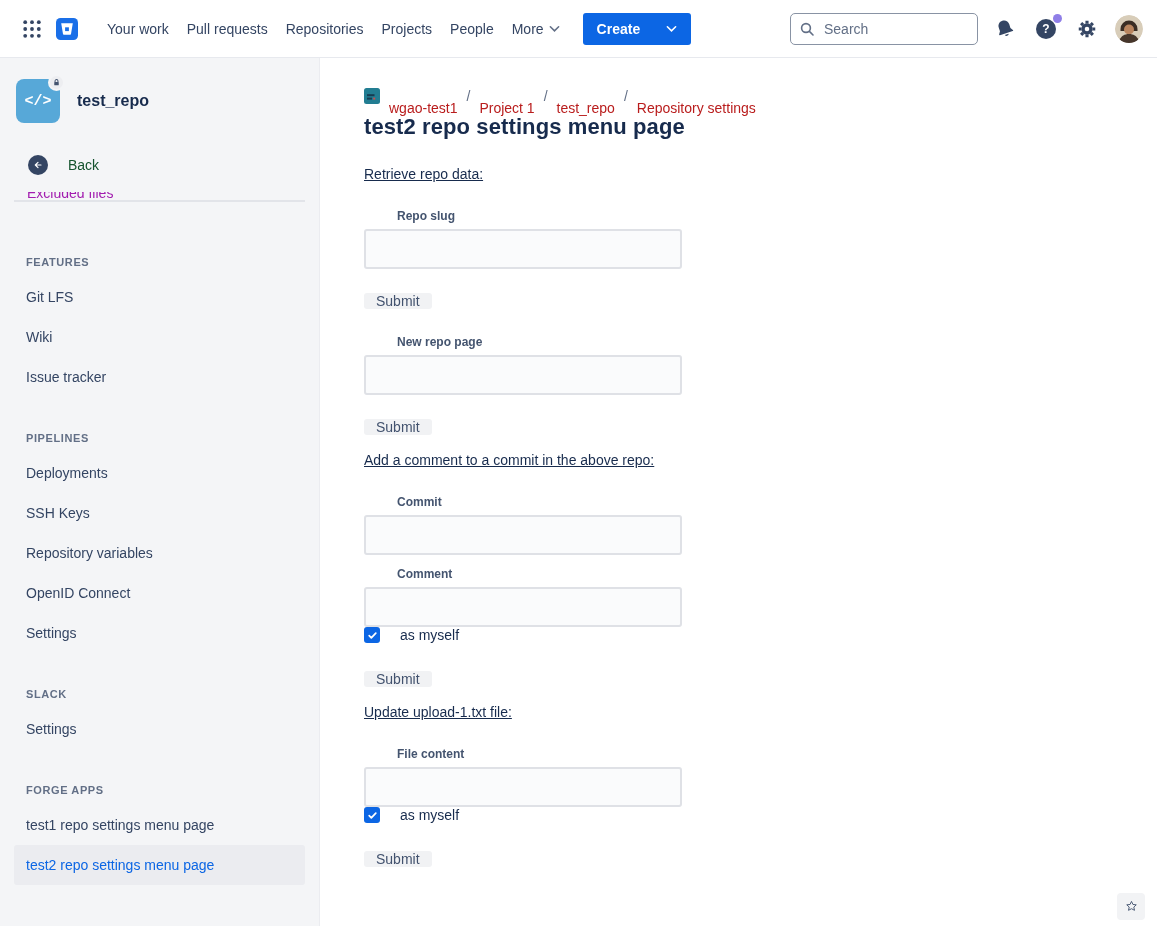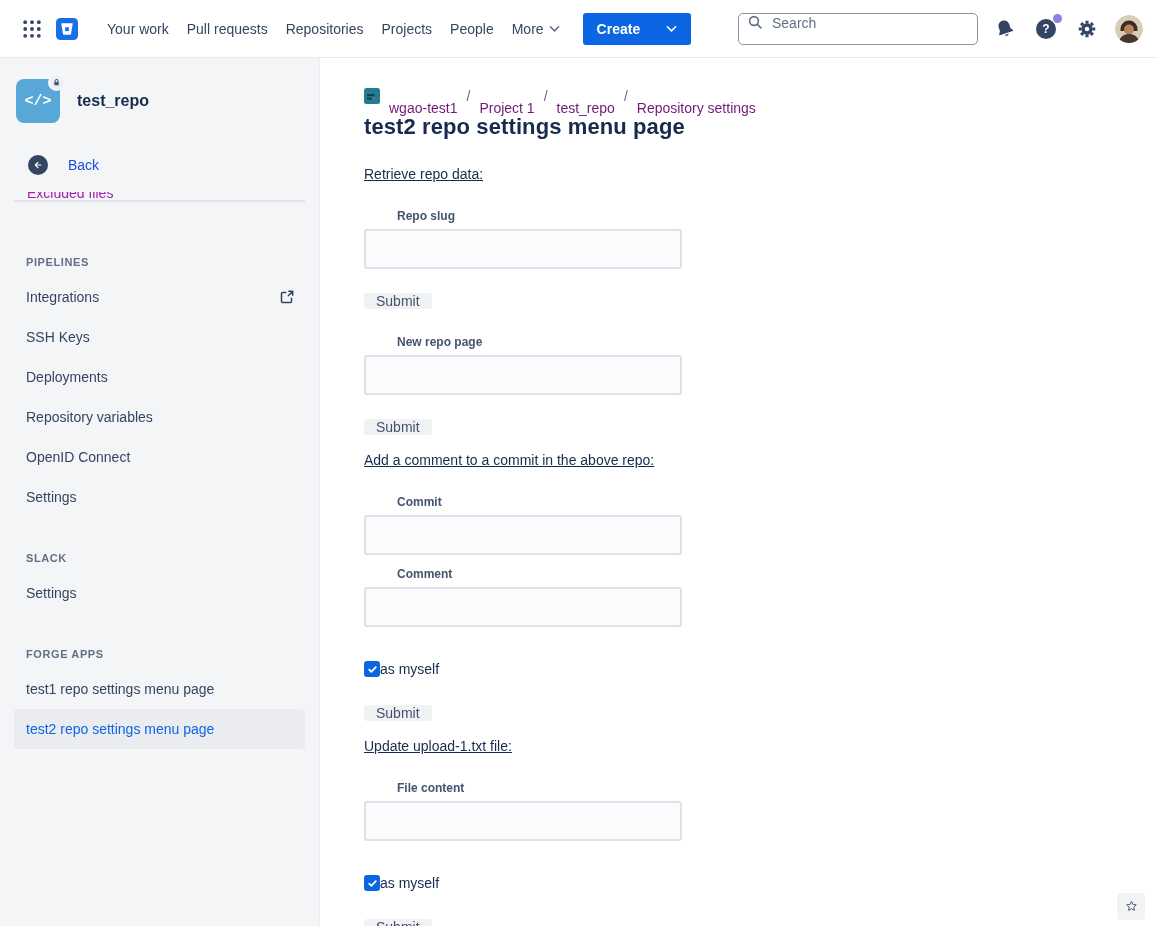--- a/index.html
+++ b/index.html
@@ -24,22 +24,22 @@
     color:#344563; padding:6px 9px; cursor:pointer; white-space:nowrap;
   }
   .more-btn { display:flex; align-items:center; gap:5px; }
   .create-btn {
     margin-left:14px; height:32px; padding:0 14px; border:none; border-radius:3px;
     background:#0C66E4; color:#fff; font:600 14px "Liberation Sans",sans-serif;
     display:flex; align-items:center; gap:26px; cursor:pointer;
   }
   .topbar-spacer { flex:1; }
   .searchbox {
-    width:240px; height:32px; border:1px solid #8993A4; border-radius:5px;
-    display:flex; align-items:flex-start; padding:0 8px; gap:7px; background:#fff;
+    width:188px; height:32px; border:1px solid #8993A4; border-radius:5px;
+    display:flex; align-items:center; padding:0 8px; gap:7px; background:#fff;
   }
   .searchbox input {
     border:none; outline:none; width:100%; font:400 14px "Liberation Sans",sans-serif;
     color:#172B4D; background:transparent;
   }
   .searchbox input::placeholder { color:#626F86; }
   .tb-icon { width:28px; height:28px; margin-left:13px; position:relative; }
   .help-dot {
     position:absolute; top:-1px; right:-2px; width:9px; height:9px;
     border-radius:50%; background:#8F7EE7;
@@ -61,21 +61,21 @@
     position:absolute; top:-5px; right:-5px; width:17px; height:17px; border-radius:50%;
     background:#EDEEF1; border:2px solid #F4F5F7;
     display:flex; align-items:center; justify-content:center;
   }
   .repo-name { font:600 16px "Liberation Sans",sans-serif; color:#172B4D; }
   .back-row { display:flex; align-items:center; gap:20px; margin:32px 0 0 28px; cursor:pointer; }
   .back-circle {
     width:20px; height:20px; border-radius:50%; background:#344563;
     display:flex; align-items:center; justify-content:center; flex:none;
   }
-  .back-label { font:500 14px "Liberation Sans",sans-serif; color:#1d4ed8; }
+  .back-label { font:500 14px "Liberation Sans",sans-serif; color:#14532d; }
   .clipped-row { position:relative; height:18px; margin:17px 14px 0 14px; overflow:hidden; }
   .clipped-row .scroll-divider { position:absolute; top:8px; left:0; right:0; border-top:2px solid #E2E4E9; }
   .clipped-row .clipped-text {
     position:absolute; top:-7px; left:13px; font:400 14px "Liberation Sans",sans-serif; color:#a21caf;
   }
   .side-sections { }
   .side-section { margin-top:35px; }
   .side-section:first-child { margin-top:46px; }
   .side-section-title {
     padding-left:26px; margin-bottom:9px;
@@ -84,38 +84,38 @@
   .side-item {
     display:flex; align-items:center; height:40px; margin:0 14px; padding:0 10px 0 12px;
     border-radius:3px; font:400 14px "Liberation Sans",sans-serif; color:#344563;
     text-decoration:none; cursor:pointer;
   }
   .side-item.active { background:#EBECF0; color:#0C66E4; }
   .side-item .ext { margin-left:auto; display:flex; }
   
   .content { flex:1; padding:28px 0 0 44px; overflow:hidden; position:relative; background:#fff; }
   .breadcrumb { display:flex; align-items:center; gap:9px; height:20px; }
-  .breadcrumb a { font:400 14px "Liberation Sans",sans-serif; color:#701a75; text-decoration:none; cursor:pointer;margin-top:24px; }
+  .breadcrumb a { font:400 14px "Liberation Sans",sans-serif; color:#b91c1c; text-decoration:none; cursor:pointer;margin-top:24px; }
   .breadcrumb .sep { color:#626F86; font-size:14px; }
   .page-title { margin:8px 0 0 0; font:700 22px "Liberation Sans",sans-serif; color:#172B4D; letter-spacing:.1px; }
   .blocks { width:318px; }
   .blk-text { font:400 14px "Liberation Sans",sans-serif; color:#172B4D; line-height:17px; margin-top:26px;text-decoration:underline; }
   .blk-field { margin-top:26px; }
   .blk-field + .blk-field { margin-top:12px; }
   .field-label { display:block; font:600 12px "Liberation Sans",sans-serif; color:#44546F; line-height:14px; margin-bottom:6px;margin-left:33px; }
   .text-input {
     width:318px; height:40px; background:#FAFBFC; border:2px solid #DFE1E6; border-radius:3px;
     padding:0 8px; font:400 14px "Liberation Sans",sans-serif; color:#172B4D; outline:none;
   }
   .blk-submit {
     display:inline-block; margin-top:24px; height:16px; padding:0 12px; border:none; border-radius:3px;
     background:#F1F2F4; color:#42526E; font:500 14px "Liberation Sans",sans-serif; cursor:pointer;
   }
   .blk-submit + .blk-text { margin-top:17px; }
-  .blk-check { margin-top:34px; display:flex; align-items:center; gap:0; }
+  .blk-check { margin-top:0; display:flex; align-items:center; gap:20px; }
   .blk-check + .blk-submit { margin-top:28px; }
   .blk-submit { display:block; }
   .checkbox {
     width:16px; height:16px; border-radius:3px; background:#0C66E4;
     display:flex; align-items:center; justify-content:center; flex:none; cursor:pointer;
   }
   .check-label { font:400 14px "Liberation Sans",sans-serif; color:#172B4D; }
   
   .star-fab {
     position:fixed; right:12px; bottom:6px; width:28px; height:27px;
@@ -239,35 +239,38 @@
       <span class="back-label">Back</span>
     </div>
 
     <div class="clipped-row">
       <span class="scroll-divider"></span>
       <span class="clipped-text">Excluded files</span>
     </div>
 
     <nav class="side-sections">
         <div class="side-section">
+          <div class="side-section-title">FEATURES</div>
+          <a class="side-item">
+            <span class="side-item-label">Git LFS</span>
+          </a>
+          <a class="side-item">
+            <span class="side-item-label">Wiki</span>
+          </a>
+          <a class="side-item">
+            <span class="side-item-label">Issue tracker</span>
+          </a>
+        </div>
+        <div class="side-section">
           <div class="side-section-title">PIPELINES</div>
           <a class="side-item">
-            <span class="side-item-label">Integrations</span>
-            <span class="ext">
-              <svg width="16" height="16" viewBox="0 0 16 16" fill="none">
-                <path d="M12.5 9.2v3.3c0 .55-.45 1-1 1h-8c-.55 0-1-.45-1-1v-8c0-.55.45-1 1-1h3.3" stroke="#344563" stroke-width="1.5" stroke-linecap="round"></path>
-                <path d="M9.3 6.7l4.2-4.2M9.8 2.3h3.9v3.9" stroke="#344563" stroke-width="1.5" stroke-linecap="round" stroke-linejoin="round"></path>
-              </svg>
-            </span>
+            <span class="side-item-label">Deployments</span>
           </a>
           <a class="side-item">
             <span class="side-item-label">SSH Keys</span>
-          </a>
-          <a class="side-item">
-            <span class="side-item-label">Deployments</span>
           </a>
           <a class="side-item">
             <span class="side-item-label">Repository variables</span>
           </a>
           <a class="side-item">
             <span class="side-item-label">OpenID Connect</span>
           </a>
           <a class="side-item">
             <span class="side-item-label">Settings</span>
           </a>

